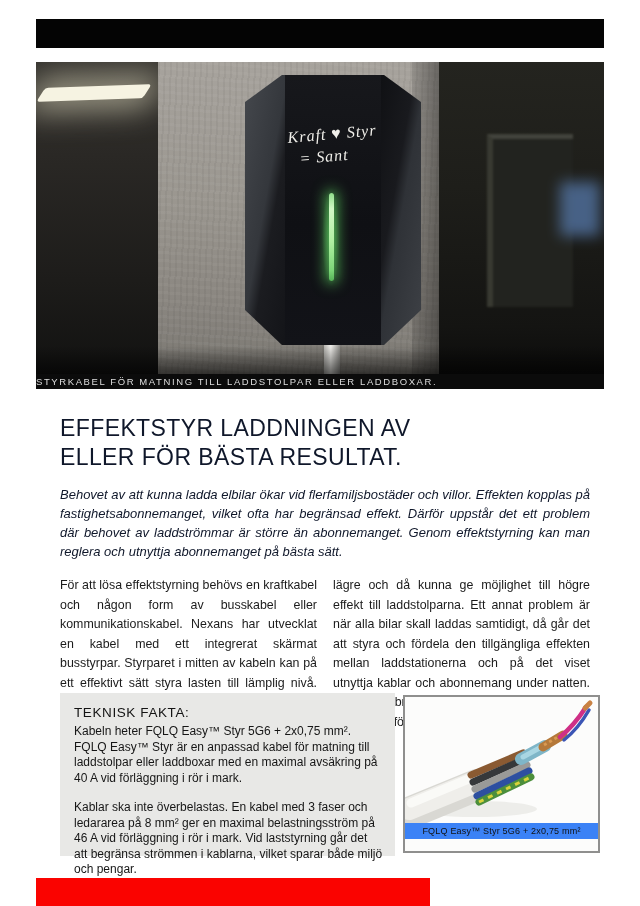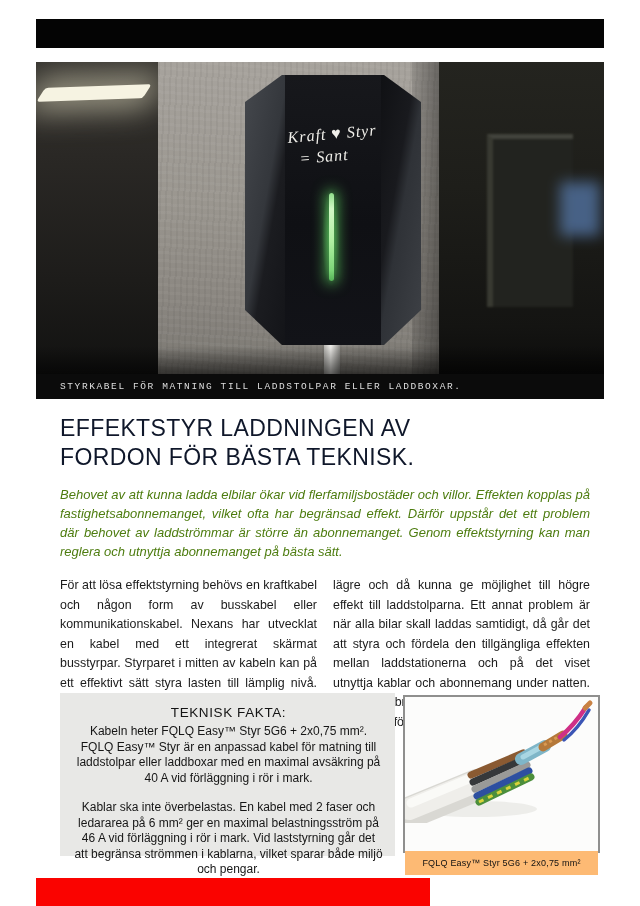--- a/index.html
+++ b/index.html
@@ -44,43 +44,43 @@
     font-family:"Liberation Serif",serif;font-style:italic;font-size:16px;line-height:22px;
     transform:rotate(-5deg);letter-spacing:1px;}
   .graffiti .l2{display:block;transform:translateX(-10px);}
   .led-glow{position:absolute;left:calc(50% - 11px);top:112px;width:18px;height:100px;border-radius:9px;
     background:radial-gradient(ellipse at center,rgba(110,230,110,0.55),rgba(110,230,110,0) 70%);}
   .led{position:absolute;left:calc(50% - 4px);top:118px;width:5px;height:88px;border-radius:3px;
     background:linear-gradient(180deg,#8fdf8a 0%,#d2f8c6 18%,#b0f0a2 55%,#7cd678 88%,#55b257 100%);
     box-shadow:0 0 14px 3px rgba(96,220,100,0.8);}
   .conduit{position:absolute;left:288px;top:283px;width:16px;height:29px;
     background:linear-gradient(90deg,#b4b3af 0%,#efeeea 42%,#8d8c88 100%);}
-  .photo-caption{height:25px;background:#0b0b0b;color:#dedede;display:flex;align-items:center;
-    padding-left:24px;font-size:9.5px;letter-spacing:1.6px;text-transform:uppercase;font-family:Liberation Mono, monospace;}
+  .photo-caption{height:15px;background:#0b0b0b;color:#dedede;display:flex;align-items:center;
+    padding-left:0;font-size:9.5px;letter-spacing:1.6px;text-transform:uppercase;}
 
   
   .article{position:absolute;left:60px;top:414px;width:530px;}
   .headline{font-size:23px;line-height:29px;font-weight:400;color:#0f172a;letter-spacing:0.4px;}
-  .intro{margin-top:13px;font-style:italic;font-size:13px;line-height:19px;color:#4d7c0f;
+  .intro{margin-top:13px;font-style:italic;font-size:13px;line-height:19px;color:#0f172a;
     text-align:justify;}
   .cols{margin-top:15px;display:flex;gap:16px;}
   .col{flex:1;font-size:12.4px;line-height:19.5px;color:#1b1b1b;text-align:justify;}
 
   
-  .tech-row{position:absolute;left:60px;top:693px;width:540px;height:163px;text-align:center;}
+  .tech-row{position:absolute;left:60px;top:693px;width:540px;height:163px;}
   .tech-box{position:absolute;left:0;top:0;width:309px;height:139px;background:#e8e8e6;
     padding:12px 12px 12px 14px;}
   .tech-title{font-size:13.5px;letter-spacing:0.6px;color:#141414;}
   .tech-text{margin-top:4px;font-size:12px;line-height:15.5px;color:#161616;}
   .tech-text + .tech-text{margin-top:14px;}
   .figure{position:absolute;left:343px;top:2px;width:193px;height:154px;background:#fcfcfb;
     border:2px solid #8f8f8e;}
   .figure svg{display:block;}
-  .figure-caption{height:24px;background:#fdba74;display:flex;align-items:center;justify-content:center;
-    font-size:9px;color:#111;letter-spacing:0.2px;margin-top:28px;}
+  .figure-caption{height:16px;background:#3b82f6;display:flex;align-items:center;justify-content:center;
+    font-size:9px;color:#111;letter-spacing:0.2px;}
 </style>
 </head>
 <body>
 
 <div class="top-bar"></div>
 
 <div class="photo-block">
   <div class="scene">
     <div class="left-bg"></div>
     <div class="ceiling-light"></div>
@@ -101,37 +101,37 @@
     </div>
     <div class="conduit"></div>
     <div class="floor-shadow"></div>
   </div>
   <div class="photo-caption">STYRKABEL FÖR MATNING TILL LADDSTOLPAR ELLER LADDBOXAR.</div>
 </div>
 
 <div class="article">
   <div class="headline">
     <div>EFFEKTSTYR LADDNINGEN AV</div>
-    <div>FORDON FÖR BÄSTA TEKNISK.</div>
+    <div>ELLER FÖR BÄSTA RESULTAT.</div>
   </div>
   <div class="intro">Behovet av att kunna ladda elbilar ökar vid flerfamiljsbostäder och villor. Effekten kopplas på fastighetsabonnemanget, vilket ofta har begränsad effekt. Därför uppstår det ett problem där behovet av laddströmmar är större än abonnemanget. Genom effektstyrning kan man reglera och utnyttja abonnemanget på bästa sätt.</div>
   <div class="cols">
     <div class="col">För att lösa effektstyrning behövs en kraftkabel och någon form av busskabel eller kommunikations­kabel. Nexans har utvecklat en kabel med ett integrerat skärmat busstyrpar. Styrparet i mitten av kabeln kan på ett effektivt sätt styra lasten till lämplig nivå. Man kan till exempel tänka sig att belastningen är hög på fastighetsabonnemanget under kvällen för att senare under natten bli</div>
     <div class="col">lägre och då kunna ge möjlighet till högre effekt till laddstolparna. Ett annat problem är när alla bilar skall laddas samtidigt, då går det att styra och fördela den tillgängliga effekten mellan laddstationerna och på det viset utnyttja kablar och abonnemang under natten. Vanligtvis brukar bilarna inte behöva vara fulladdade förrän på morgonen.</div>
   </div>
 </div>
 
 <div class="tech-row">
   <div class="tech-box">
     <div class="tech-title">TEKNISK FAKTA:</div>
     <div class="tech-text">
       <span>Kabeln heter FQLQ Easy™ Styr 5G6 + 2x0,75 mm².</span><br>
       <span>FQLQ Easy™ Styr är en anpassad kabel för matning till laddstolpar eller laddboxar med en maximal avsäkring på 40 A vid förläggning i rör i mark.</span>
     </div>
-    <div class="tech-text">Kablar ska inte överbelastas. En kabel med 2 faser och ledararea på 6 mm² ger en maximal belastningsström på 46 A vid förläggning i rör i mark. Vid laststyrning går det att begränsa strömmen i kablarna, vilket sparar både miljö och pengar.</div>
+    <div class="tech-text">Kablar ska inte överbelastas. En kabel med 3 faser och ledararea på 8 mm² ger en maximal belastningsström på 46 A vid förläggning i rör i mark. Vid laststyrning går det att begränsa strömmen i kablarna, vilket sparar både miljö och pengar.</div>
   </div>
   <div class="figure">
     <svg width="189" height="126" viewBox="0 0 189 126">
       <ellipse cx="70" cy="112" rx="62" ry="8" fill="#ededea"></ellipse>
 
       <path d="M4,116 L72,88" stroke="#d9d8d3" stroke-width="32" stroke-linecap="round" fill="none"></path>
       <path d="M4,112 L70,85" stroke="#efeeea" stroke-width="22" stroke-linecap="round" fill="none"></path>
       <path d="M6,106 L66,81" stroke="#fafaf7" stroke-width="9" stroke-linecap="round" fill="none"></path>
 
       <path d="M66,78 L118,56" stroke="#8a5a32" stroke-width="7" stroke-linecap="round" fill="none"></path>

